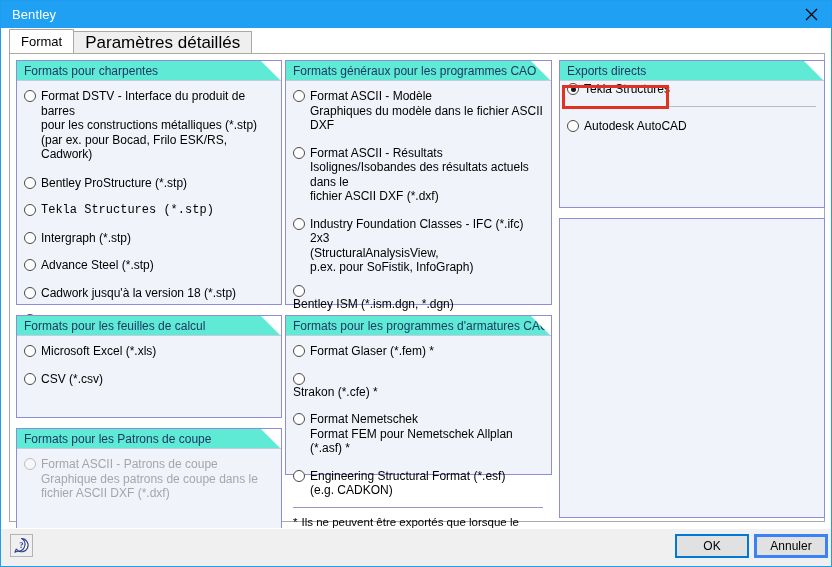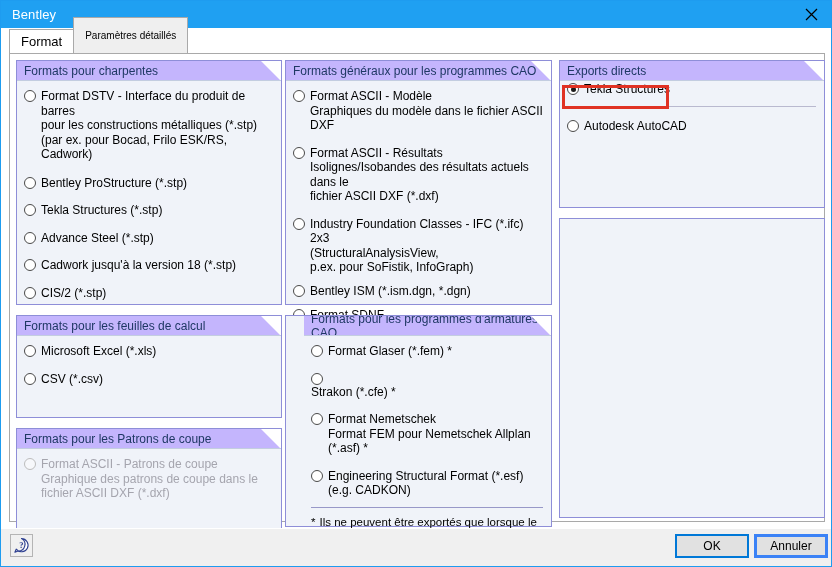--- a/index.html
+++ b/index.html
@@ -51,24 +51,24 @@
     width: 832px; height: 540px;
     background: #ffffff;
   }
 
   .tabstrip {
     position: absolute; left: 8px; top: 3px;
     height: 22px;
     display: flex; align-items: flex-end;
   }
   .tab {
-    height: 36px;
+    height: 22px;
     padding: 0 11px;
     display: flex; align-items: center;
-    font-size: 10px;
+    font-size: 17px;
     color: #000;
     border: 1px solid #a9a9a9;
     border-bottom: none;
     background: #efefef;
     margin-right: -1px;
     cursor: default;
     position: relative;
   }
   .tab.active {
     background: #ffffff;
@@ -95,21 +95,21 @@
   
   .group {
     position: relative;
     background: #f0f3f9;
     border: 1px solid #8e8ed8;
     margin-bottom: 10px;
   }
   .group-header {
     position: relative;
     height: 20px;
-    background: #c4b5fd;
+    background: #5eead4;
     color: #1f3864;
     font-size: 12px;
     display: flex; align-items: center;
     padding-left: 7px;
     border-bottom: 1px solid #c3cde0;
     overflow: hidden;
     user-select: none;
   }
   .group-header::after {
     content: "";
@@ -267,23 +267,27 @@
             <div class="radio-row">
               <div class="radio"></div>
               <div class="radio-label">Format DSTV - Interface du produit de barres
 pour les constructions métalliques (*.stp)
 (par ex. pour Bocad, Frilo ESK/RS, Cadwork)</div>
             </div>
             <div class="radio-row" style="margin-top:14px;">
               <div class="radio"></div>
               <div class="radio-label">Bentley ProStructure (*.stp)</div>
             </div>
-            <div class="radio-row" style="margin-top:13px;">
+            <div class="radio-row" style="margin-top:13px;font-family:Liberation Mono, monospace;">
               <div class="radio"></div>
               <div class="radio-label">Tekla Structures (*.stp)</div>
+            </div>
+            <div class="radio-row" style="margin-top:13px;">
+              <div class="radio"></div>
+              <div class="radio-label">Intergraph (*.stp)</div>
             </div>
             <div class="radio-row" style="margin-top:13px;">
               <div class="radio"></div>
               <div class="radio-label">Advance Steel (*.stp)</div>
             </div>
             <div class="radio-row" style="margin-top:13px;">
               <div class="radio"></div>
               <div class="radio-label">Cadwork jusqu'à la version 18 (*.stp)</div>
             </div>
             <div class="radio-row" style="margin-top:13px;">
@@ -336,37 +340,37 @@
               <div class="radio-label">Format ASCII - Résultats
 Isolignes/Isobandes des résultats actuels dans le
 fichier ASCII DXF (*.dxf)</div>
             </div>
             <div class="radio-row" style="margin-top:13px;">
               <div class="radio"></div>
               <div class="radio-label">Industry Foundation Classes - IFC (*.ifc) 2x3
 (StructuralAnalysisView,
 p.ex. pour SoFistik, InfoGraph)</div>
             </div>
-            <div class="radio-row" style="margin-top:2px;">
+            <div class="radio-row" style="margin-top:2px;flex-direction:column;">
               <div class="radio"></div>
               <div class="radio-label">Bentley ISM (*.ism.dgn, *.dgn)</div>
             </div>
             <div class="radio-row" style="margin-top:10px;">
               <div class="radio"></div>
               <div class="radio-label">Format SDNF
 Steel detailing neutral file (*.dat)</div>
             </div>
             <div class="radio-row" style="margin-top:2px;">
               <div class="radio"></div>
               <div class="radio-label">Advance Steel (*.smlx)</div>
             </div>
           </div>
         </div>
 
-        <div class="group" style="height:212px;padding-left:18px;">
+        <div class="group" style="height:160px;">
           <div class="group-header">Formats pour les programmes d'armatures CAO</div>
           <div class="group-body">
             <div class="radio-row">
               <div class="radio"></div>
               <div class="radio-label">Format Glaser (*.fem)  *</div>
             </div>
             <div class="radio-row" style="margin-top:13px;flex-direction:column;">
               <div class="radio"></div>
               <div class="radio-label">Strakon (*.cfe)  *</div>
             </div>

